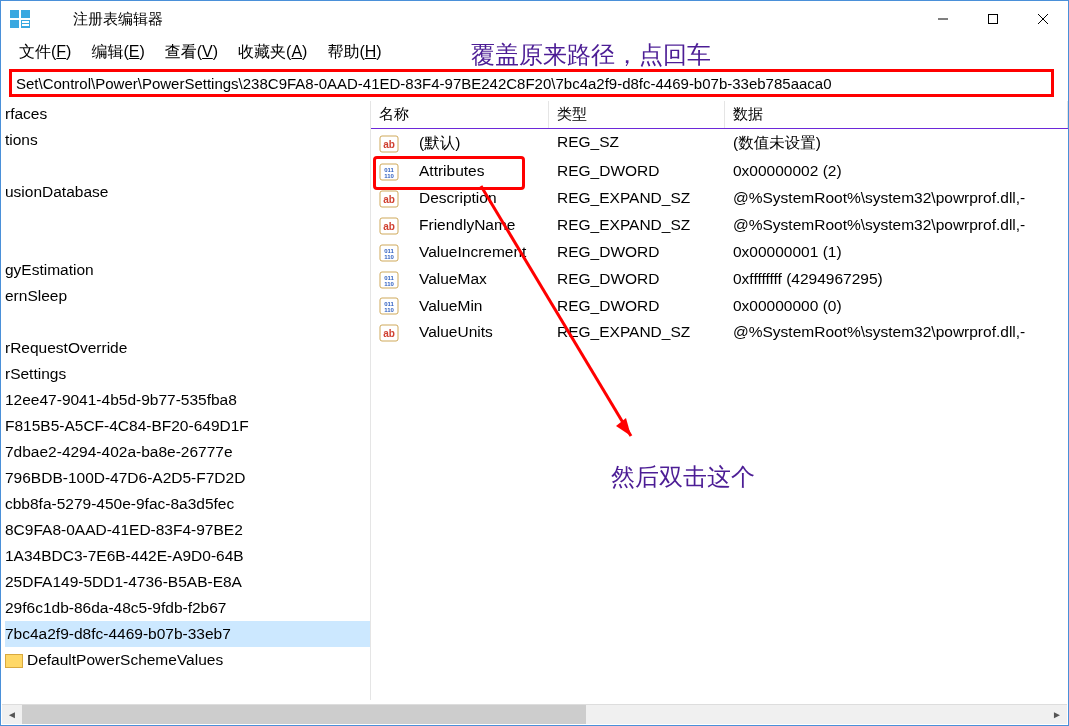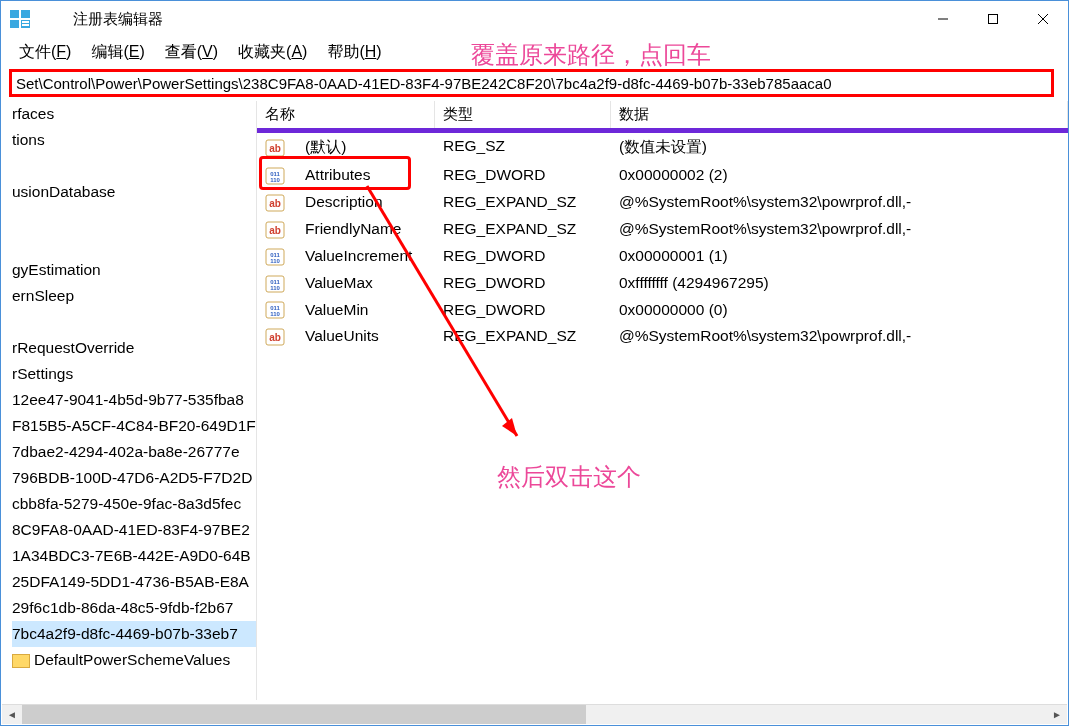--- a/index.html
+++ b/index.html
@@ -7,35 +7,35 @@
   .titlebar{height:36px;display:flex;align-items:center;background:#fff;border-bottom:0;gap:32px;}
   .titlebar .app-icon{width:24px;height:24px;margin:0 8px;}
   .titlebar .title{flex:1;font-size:15px;}
   .winbtns{display:flex;}
   .winbtn{width:50px;height:36px;display:flex;align-items:center;justify-content:center;}
   .menubar{height:30px;display:flex;align-items:center;padding:0 8px;gap:0;font-size:16px;}
   .menuitem{padding:4px 10px;}
   .underline{text-decoration:underline;}
   .addressbar{margin:2px 14px 4px 8px;border:3px solid #ff0000;background:#fff;padding:2px 4px;font-size:15px;font-family:Arial,sans-serif;white-space:nowrap;overflow:hidden;height:28px;display:flex;align-items:center;}
   .content{display:flex;height:599px;position:relative;}
-  .treepane{width:256px;border-right:1px solid #e5e5e5;overflow-y:scroll;overflow-x:hidden;font-size:15.5px;font-family:Arial,"Microsoft YaHei",sans-serif;padding-left:11px;}
+  .treepane{width:370px;border-right:1px solid #e5e5e5;overflow-y:scroll;overflow-x:hidden;font-size:15.5px;font-family:Arial,"Microsoft YaHei",sans-serif;padding-left:4px;}
   .treeitem{padding:4px 0;white-space:nowrap;}
   .treeitem.selected{background:#cce8ff;}
   .folder-icon{display:inline-block;width:18px;height:14px;background:#ffd867;border:1px solid #d9a93f;vertical-align:middle;margin-right:4px;}
   .listpane{flex:1;overflow:auto;font-size:15.5px;font-family:Arial,"Microsoft YaHei",sans-serif;position:relative;}
-  .listheader{display:flex;border-bottom:5px solid #6d28d9;background:#fff;position:sticky;top:0;}
+  .listheader{display:flex;border-bottom:1px solid #6d28d9;background:#fff;position:sticky;top:0;}
   .colh{padding:4px 8px;border-right:1px solid #e5e5e5;font-size:15px;}
   .col-name{width:178px;}
   .col-type{width:176px;}
   .col-data{flex:1;}
   .listrow{display:flex;padding:2px 0;}
   .cell{padding:2px 8px;white-space:nowrap;overflow:hidden;}
   .val-icon{display:inline-block;width:20px;height:18px;vertical-align:middle;margin-right:20px;}
   .highlight-box{border:3px solid #ff0000;border-radius:4px;position:absolute;}
-  .annotation{position:absolute;color:#ec4899;font-size:24px;font-family:"Microsoft YaHei",sans-serif;font-weight:500;}
+  .annotation{position:absolute;color:#4c1d95;font-size:24px;font-family:"Microsoft YaHei",sans-serif;font-weight:500;}
   .arrow{position:absolute;pointer-events:none;}
   .hscroll{position:absolute;bottom:1px;left:1px;right:1px;height:20px;background:#f0f0f0;display:flex;border-top:1px solid #ddd;}
   .hscroll .btn{width:20px;background:#f0f0f0;display:flex;align-items:center;justify-content:center;font-size:10px;color:#555;}
   .hscroll .track{flex:1;background:#f0f0f0;position:relative;}
   .hscroll .thumb{position:absolute;height:100%;background:#cdcdcd;}
   ::-webkit-scrollbar{width:20px;height:20px;}
   ::-webkit-scrollbar-track{background:#f0f0f0;}
   ::-webkit-scrollbar-thumb{background:#cdcdcd;}
   ::-webkit-scrollbar-button{background:#f0f0f0;height:20px;width:20px;}
 </style>

